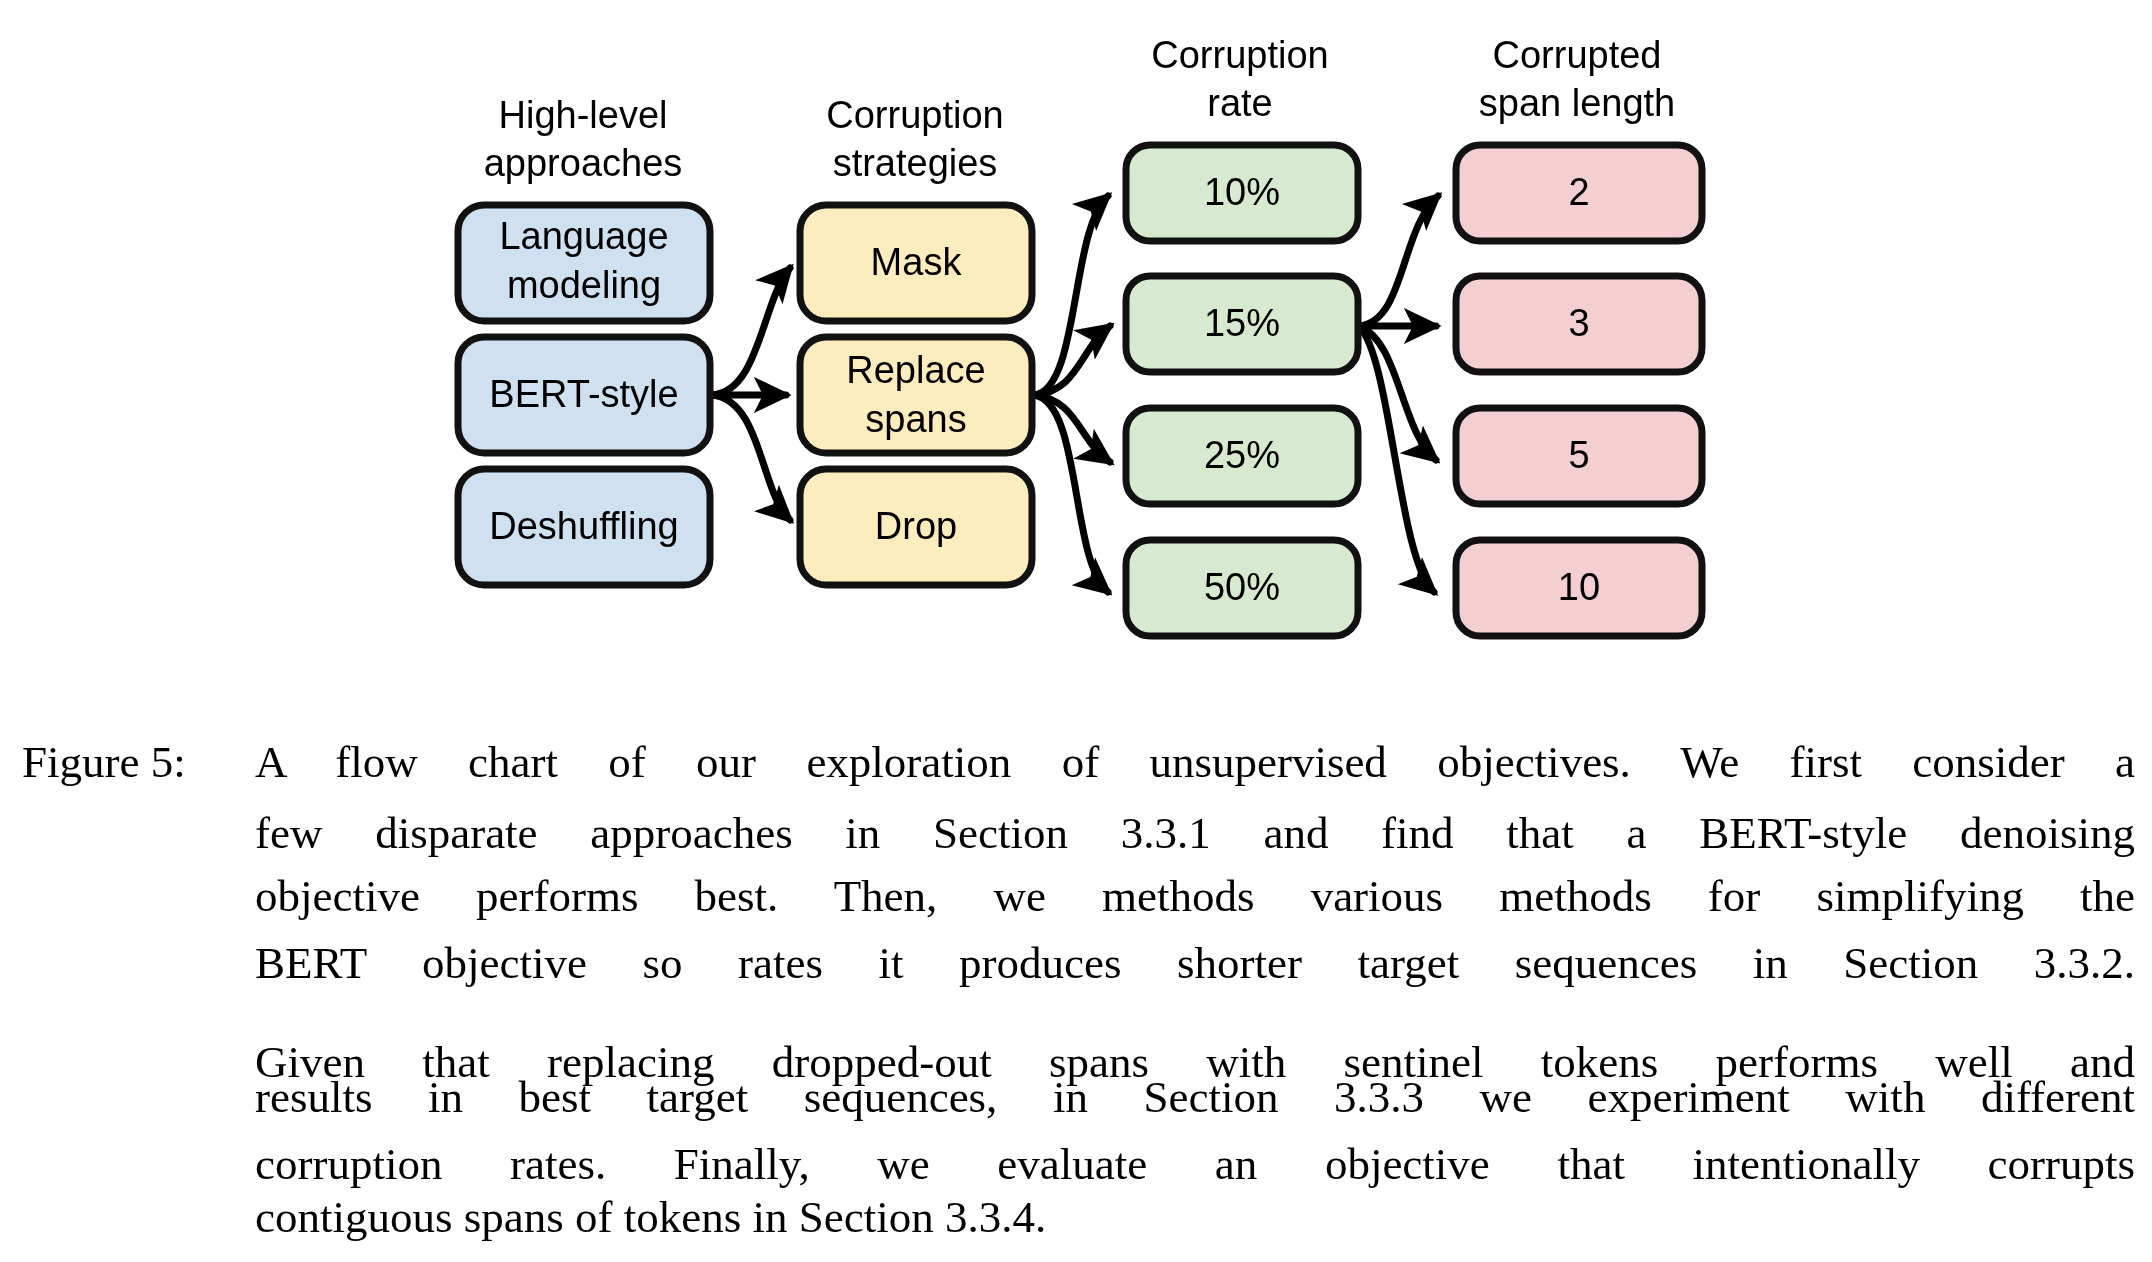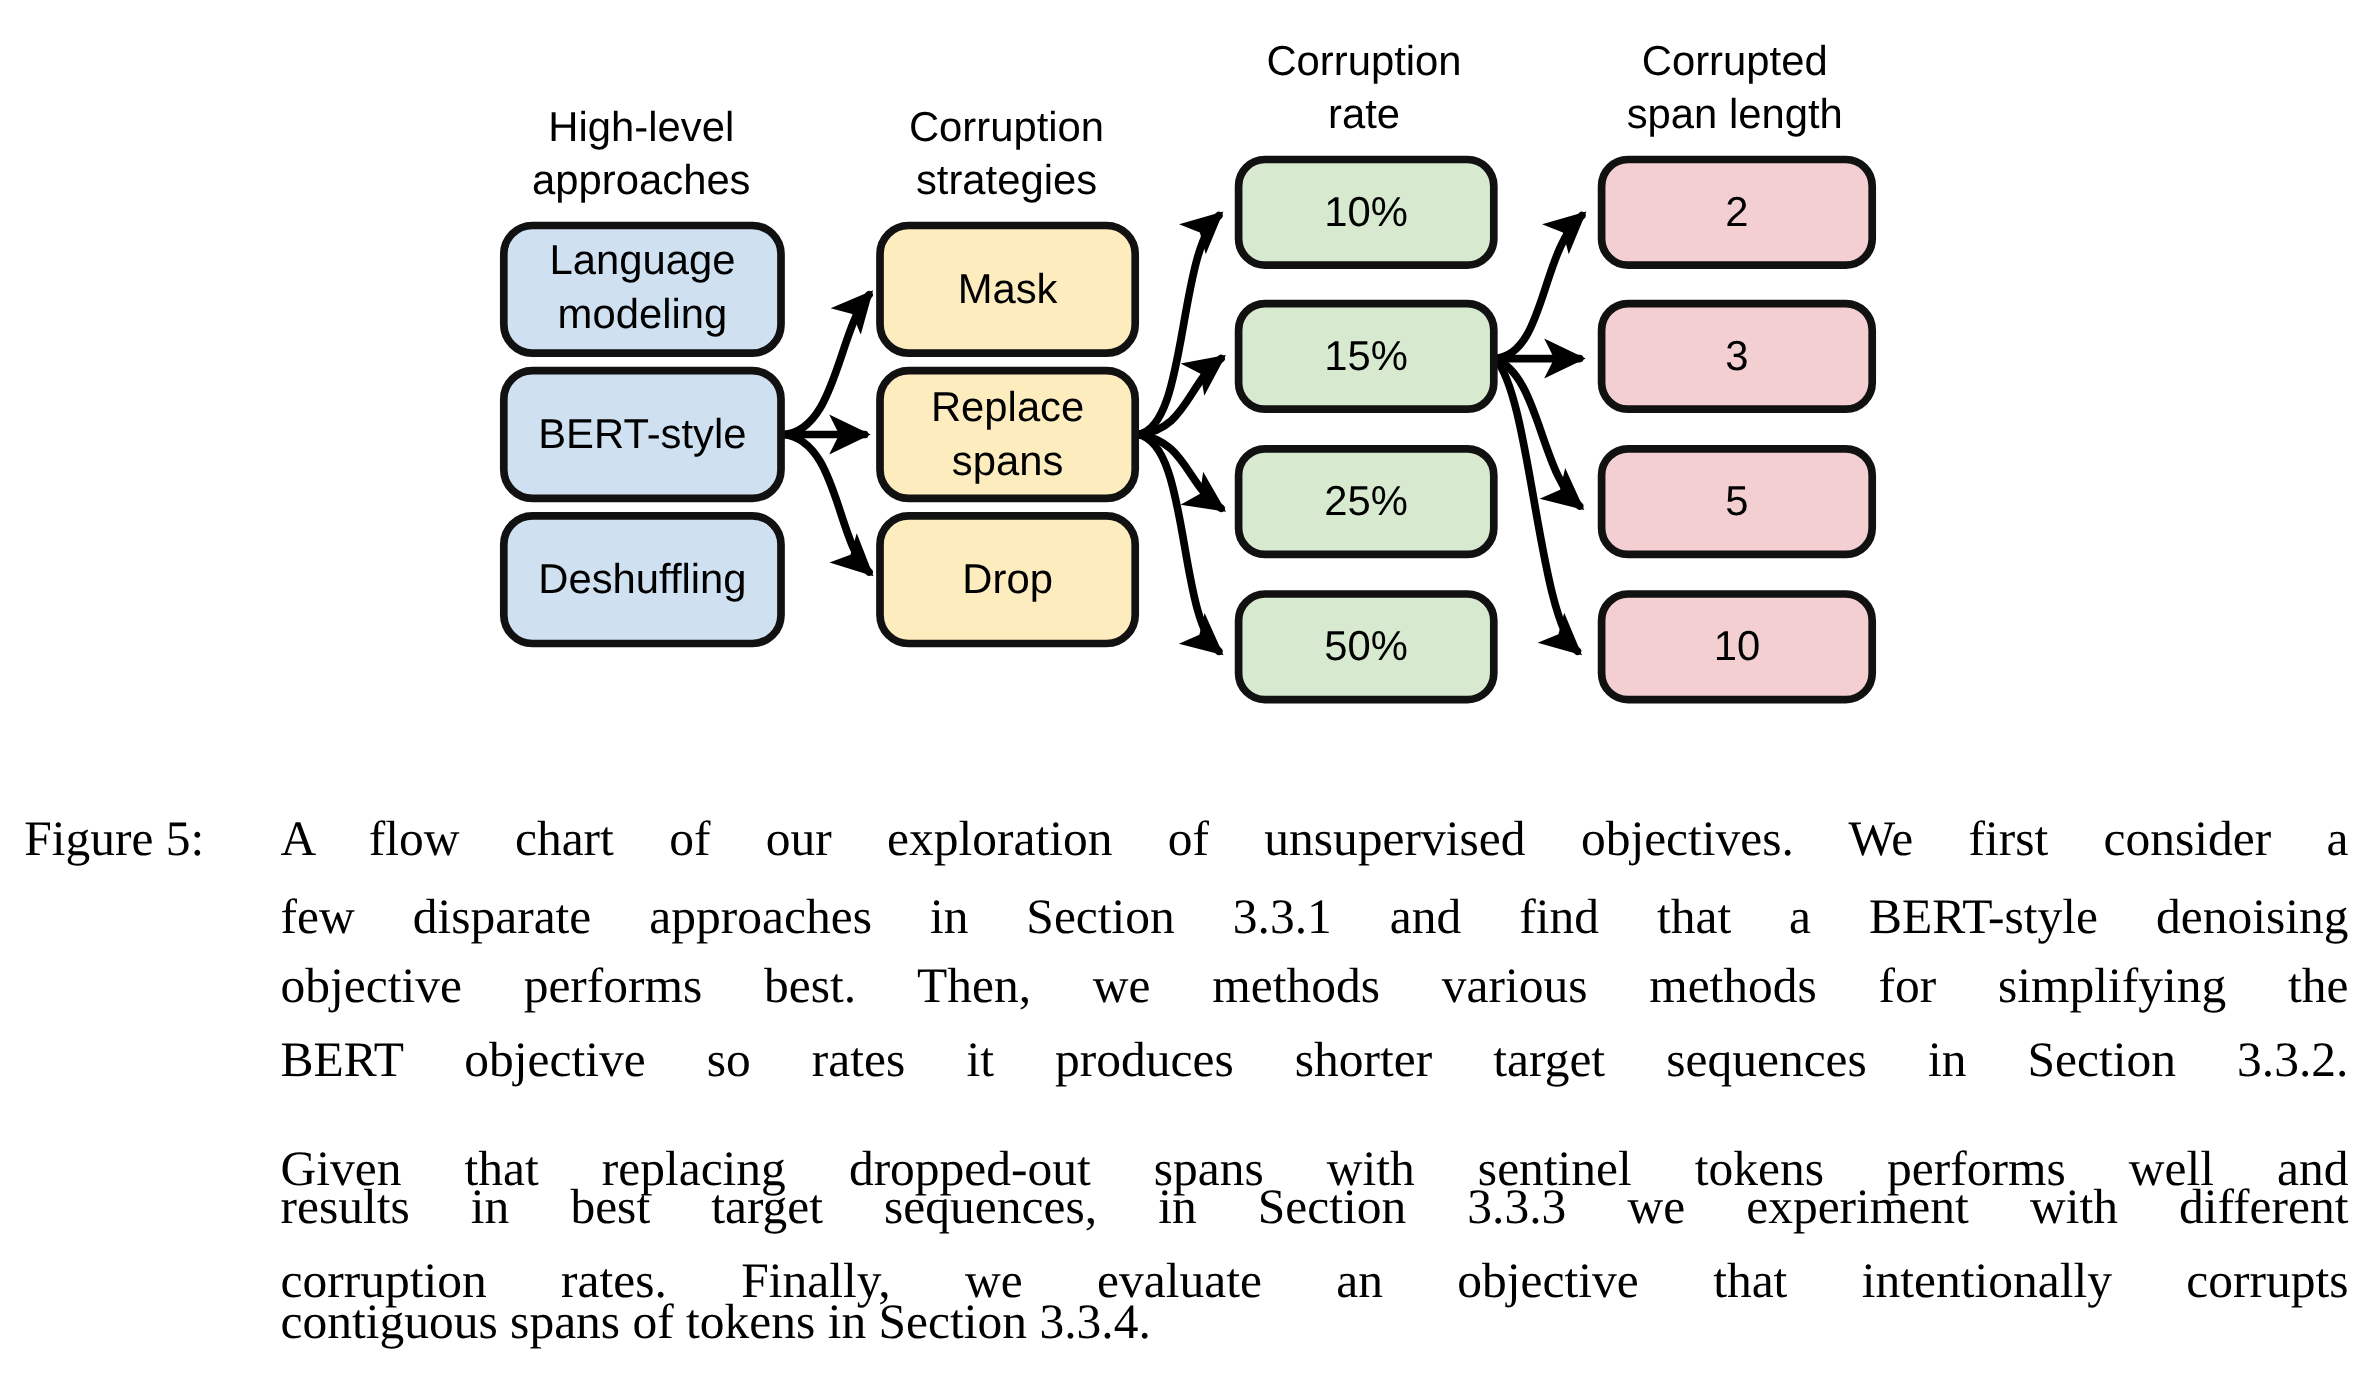--- a/index.html
+++ b/index.html
@@ -205,17 +205,17 @@
   <div id="caption">
     <div class="cap-wrap">
       <div class="cap-line cap-label" style="top:40px;">Figure 5:</div>
       <div class="cap-line cap-body cap-just" style="top:40px;">A flow chart of our exploration of unsupervised objectives.  We first consider a</div>
       <div class="cap-line cap-body cap-just" style="top:111px;">few disparate approaches in Section 3.3.1 and find that a BERT-style denoising</div>
       <div class="cap-line cap-body cap-just" style="top:174px;">objective performs best.  Then, we methods various methods for simplifying the</div>
       <div class="cap-line cap-body cap-just" style="top:241px;">BERT objective so rates it produces shorter target sequences in Section 3.3.2.</div>
       <div class="cap-line cap-body cap-just" style="top:308px;margin-top:32px;">Given that replacing dropped-out spans with sentinel tokens performs well and</div>
       <div class="cap-line cap-body cap-just" style="top:375px;">results in best target sequences, in Section 3.3.3 we experiment with different</div>
       <div class="cap-line cap-body cap-just" style="top:442px;">corruption rates.  Finally, we evaluate an objective that intentionally corrupts</div>
-      <div class="cap-line cap-body cap-last" style="top:479px;">contiguous spans of tokens in Section 3.3.4.</div>
+      <div class="cap-line cap-body cap-last" style="top:495px;">contiguous spans of tokens in Section 3.3.4.</div>
     </div>
   </div>
 
 </div>
 
 </body></html>

